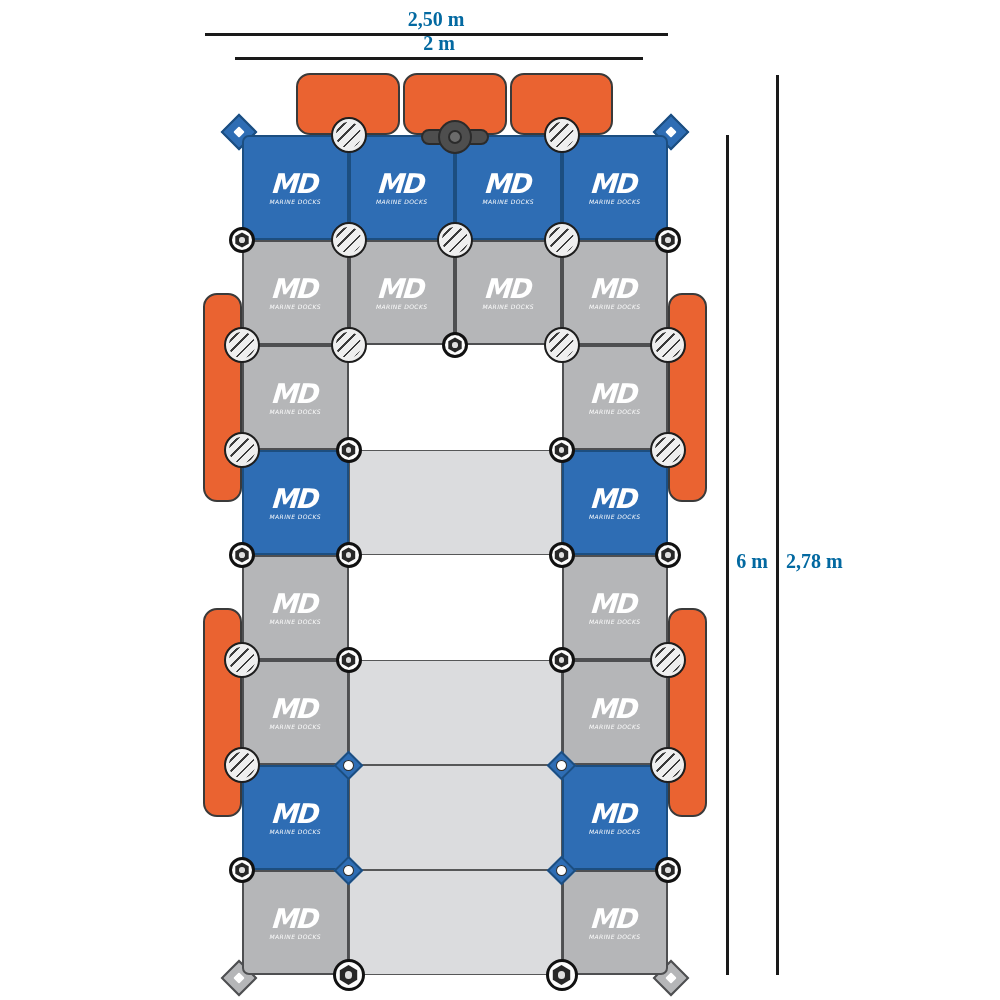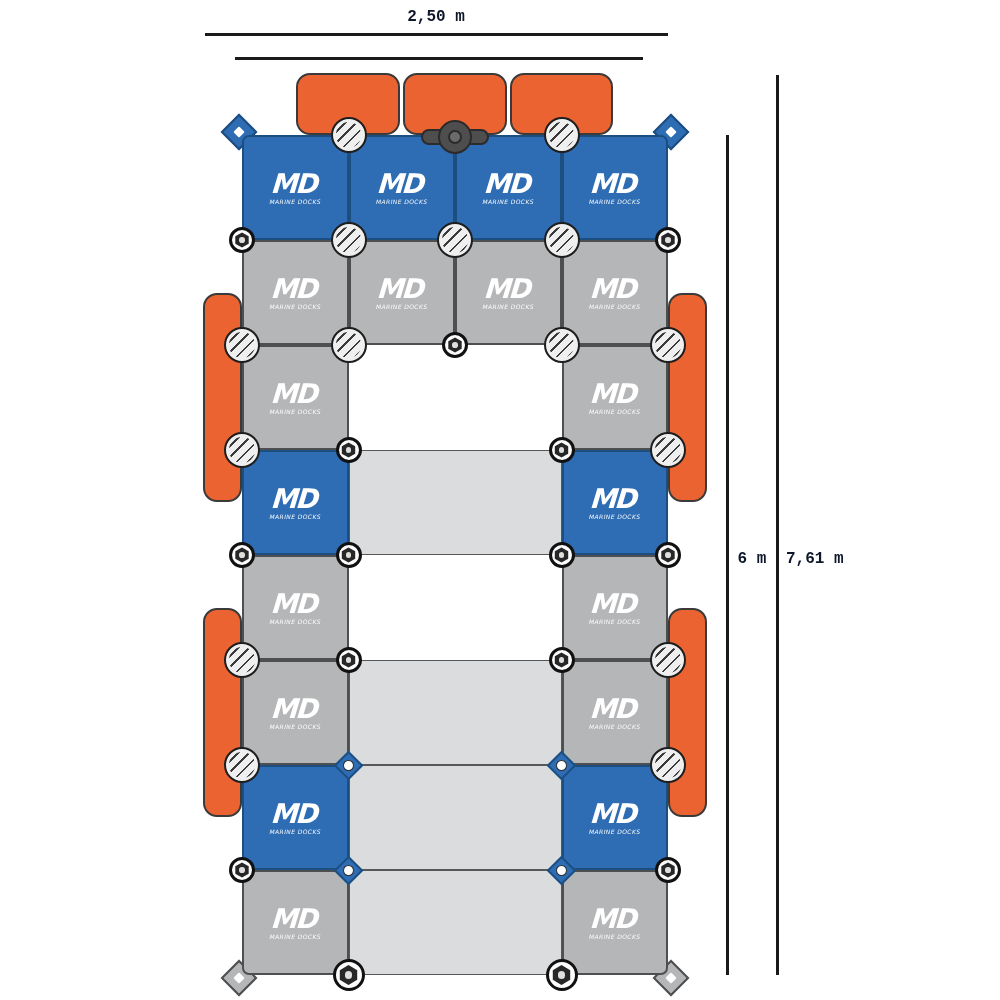--- a/index.html
+++ b/index.html
@@ -3,22 +3,22 @@
 <meta charset="utf-8">
 <style>
   html,body{margin:0;padding:0;background:#ffffff;}
   #canvas{
     position:relative;width:1000px;height:1000px;background:#ffffff;overflow:hidden;
     font-family:"Liberation Sans", sans-serif;
   }
   
   .dim-line{position:absolute;background:#1a1a1a;}
   .dim-label{
-    position:absolute;color:#0f172a;font-size:16px;font-weight:600;
-    font-family:Liberation Mono, monospace;white-space:nowrap;
+    position:absolute;color:#0369a1;font-size:20px;font-weight:600;
+    font-family:Liberation Serif, serif;white-space:nowrap;
   }
   .dim-label.center{text-align:center;}
   
   .module{position:absolute;box-sizing:border-box;border-radius:7px;}
   .module.blue{background:#2E6DB4;border:2px solid #1C4E80;}
   .module.gray{background:#B5B6B8;border:2px solid #4E4F51;}
   .module.panel{background:#DBDCDE;border:1.5px solid #565758;}
   .logo{
     position:absolute;inset:0;display:flex;flex-direction:column;
     align-items:center;justify-content:center;color:#ffffff;pointer-events:none;
@@ -58,22 +58,23 @@
   .cleat .ear.right{right:0;}
   .cleat .body{position:absolute;left:17px;top:0;width:34px;height:34px;border-radius:50%;background:#4E4E4E;border:2px solid #2B2B2B;box-sizing:border-box;}
   .cleat .hole{position:absolute;left:27px;top:10px;width:14px;height:14px;border-radius:50%;background:#6B6B6B;border:2px solid #2B2B2B;box-sizing:border-box;}
 </style>
 </head>
 <body>
 
 <div id="canvas">
 
   <div class="dim-label center" id="lbl-top-outer" style="left: 336px; width: 200px; top: 8px;">2,50 m</div>
+  <div class="dim-label center" id="lbl-top-inner" style="left: 339px; width: 200px; top: 32px;">2 m</div>
   <div class="dim-label" id="lbl-right-inner" style="left: 727px; width: 50px; top: 550px; text-align: center;">6 m</div>
-  <div class="dim-label" id="lbl-right-outer" style="left: 786px; top: 550px;">7,61 m</div>
+  <div class="dim-label" id="lbl-right-outer" style="left: 786px; top: 550px;">2,78 m</div>
 
   <div class="dim-line" id="line-top-outer" style="left: 205px; top: 32.5px; width: 463px; height: 3px;"></div>
   <div class="dim-line" id="line-top-inner" style="left: 235px; top: 56.5px; width: 408px; height: 3px;"></div>
   <div class="dim-line" id="line-right-inner" style="left: 725.5px; top: 135px; width: 3px; height: 840px;"></div>
   <div class="dim-line" id="line-right-outer" style="left: 775.5px; top: 75px; width: 3px; height: 900px;"></div>
 
   <div id="layer-fenders">
       <div class="fender" style="left: 296px; top: 73px; width: 104px; height: 62px;"></div>
       <div class="fender" style="left: 403px; top: 73px; width: 104px; height: 62px;"></div>
       <div class="fender" style="left: 510px; top: 73px; width: 103px; height: 62px;"></div>

